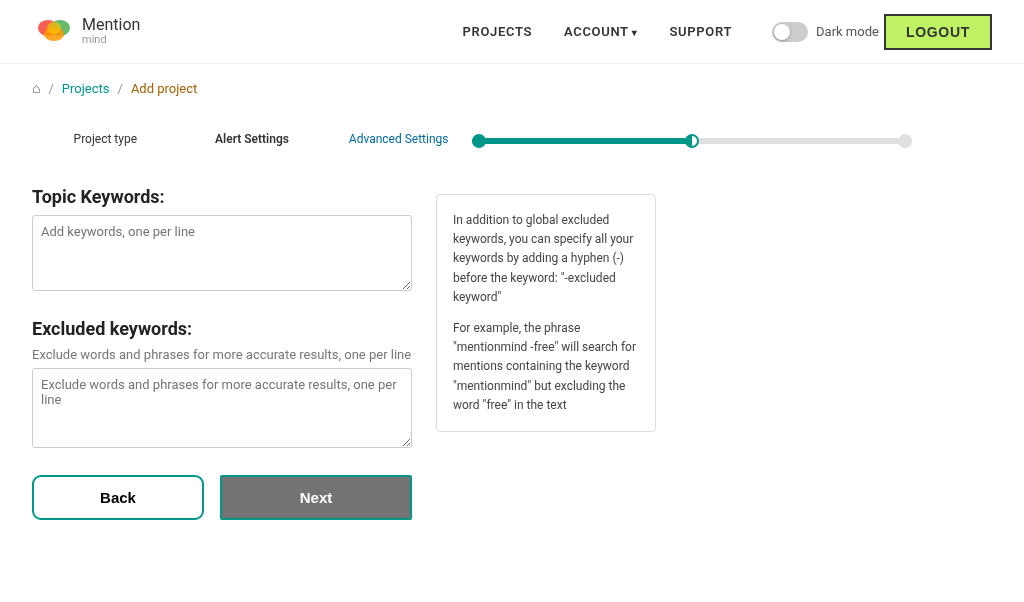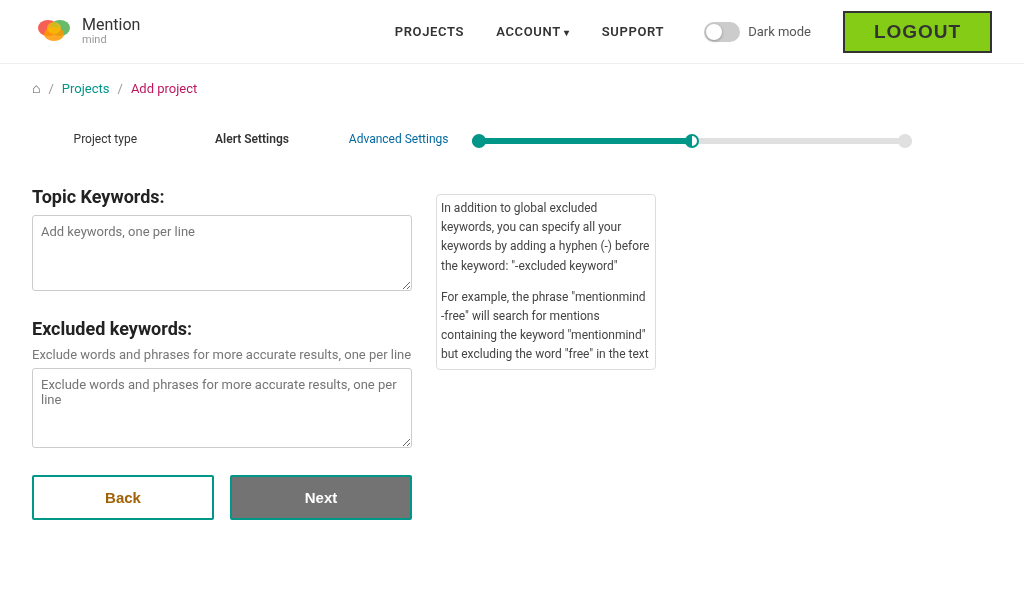--- a/index.html
+++ b/index.html
@@ -48,21 +48,21 @@
       text-decoration: none;
       cursor: pointer;
     }
     .nav-item.has-arrow::after {
       content: ' ▾';
       font-size: 10px;
     }
     .header-right {
       display: flex;
       align-items: center;
-      gap: 32px;
+      gap: 5px;
     }
     .dark-mode-toggle {
       display: flex;
       align-items: center;
       gap: 8px;
       font-size: 13px;
       color: #555;
     }
     .toggle-switch {
       width: 36px;
@@ -77,40 +77,40 @@
       height: 16px;
       background: #fff;
       border-radius: 50%;
       position: absolute;
       top: 2px;
       left: 2px;
       box-shadow: 0 1px 3px rgba(0,0,0,0.3);
     }
     .logout-btn {
       border: 2px solid #333;
-      background: #84cc16;
-      padding: 8px 29px;
-      font-size: 19px;
+      background: #bef264;
+      padding: 8px 20px;
+      font-size: 14px;
       font-weight: 700;
       letter-spacing: 0.05em;
       cursor: pointer;
       color: #333;
     }
 
     
     .breadcrumb {
       display: flex;
       align-items: center;
       padding: 16px 32px;
       gap: 8px;
       font-size: 13px;
     }
     .breadcrumb a { color: #009688; text-decoration: none; }
     .breadcrumb-sep { color: #999; }
-    .breadcrumb-current { color: #be185d; text-align: right; }
+    .breadcrumb-current { color: #a16207; text-align: right; }
     .home-icon { color: #555; font-size: 14px; }
 
     
     .main {
       padding: 20px 32px 40px;
       max-width: 1024px;
       margin: 0 auto;
     }
 
     
@@ -221,46 +221,46 @@
       outline: none;
     }
     .textarea-keywords { height: 76px; }
     .textarea-excluded { height: 80px; }
     .excluded-section { margin-top: 24px; }
 
     
     .tip-box {
       border: 1px solid #ddd;
       border-radius: 4px;
-      padding: 4px;
+      padding: 16px;
       font-size: 12px;
       color: #444;
       line-height: 1.6;
       width: 220px;
       align-self: flex-start;
       margin-top: 8px;
     }
     .tip-box p + p { margin-top: 12px; }
 
     
     .button-row {
       display: flex;
       gap: 16px;
       margin-top: 24px;
     }
     .btn-back {
       flex: 1;
-      padding: 12px;
+      padding: 2px;
       border: 2px solid #009688;
       background: #fff;
-      color: #a16207;
+      color: #000000;
       font-size: 15px;
       font-weight: 600;
       cursor: pointer;
-      border-radius: 2px;
+      border-radius: 9px;
     }
     .btn-next {
       flex: 1;
       padding: 12px;
       border: 2px solid #009688;
       background: #737373;
       color: #fff;
       font-size: 15px;
       font-weight: 600;
       cursor: pointer;

